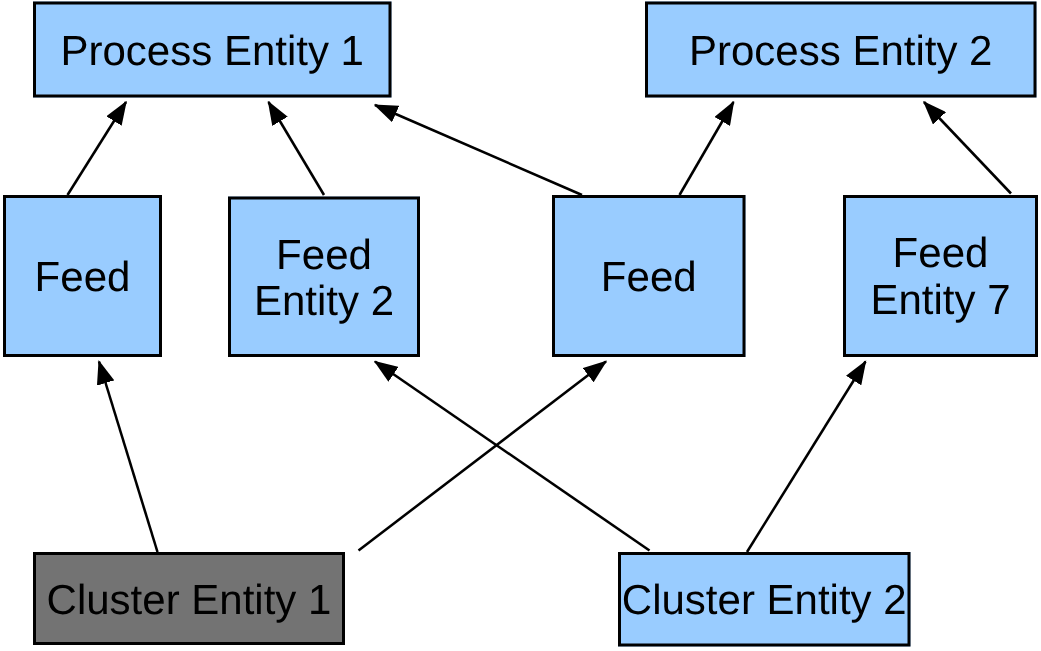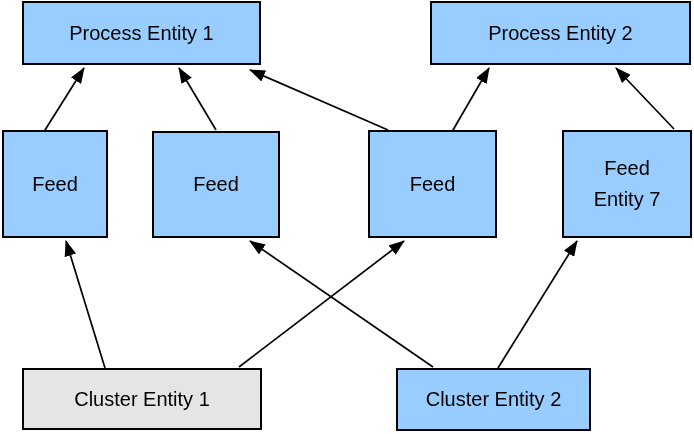--- a/index.html
+++ b/index.html
@@ -24,21 +24,21 @@
   }
   .node {
     position: absolute;
     box-sizing: border-box;
     border: 2px solid #000000;
     display: flex;
     flex-direction: column;
     justify-content: center;
     align-items: center;
     text-align: center;
-    font-size: 20px;
+    font-size: 28px;
     line-height: 31px;
     color: #000000;
     white-space: nowrap;
   }
 </style>
 </head>
 <body>
 
 <div class="canvas" style="background: rgb(255, 255, 255);">
   <svg class="edge-layer" width="694" height="434" viewBox="0 0 694 434" xmlns="http://www.w3.org/2000/svg">
@@ -64,28 +64,29 @@
         <div class="node-line">Process Entity 1</div>
       </div>
       <div class="node" style="left: 412px; top: 1px; width: 261px; height: 64px; background: rgb(153, 204, 255); border-color: rgb(0, 0, 0); margin-left: 18px;">
         <div class="node-line">Process Entity 2</div>
       </div>
       <div class="node" style="left: 2px; top: 130px; width: 106px; height: 108px; background: rgb(153, 204, 255); border-color: rgb(0, 0, 0);">
         <div class="node-line">Feed</div>
       </div>
       <div class="node" style="left: 152px; top: 131px; width: 128px; height: 107px; background: rgb(153, 204, 255); border-color: rgb(0, 0, 0);">
         <div class="node-line">Feed</div>
+        <div class="node-line">Entity 2</div>
       </div>
       <div class="node" style="left: 368px; top: 130px; width: 129px; height: 108px; background: rgb(153, 204, 255); border-color: rgb(0, 0, 0);">
         <div class="node-line">Feed</div>
       </div>
       <div class="node" style="left: 562px; top: 130px; width: 130px; height: 108px; background: rgb(153, 204, 255); border-color: rgb(0, 0, 0);">
         <div class="node-line">Feed</div>
         <div class="node-line">Entity 7</div>
       </div>
-      <div class="node" style="left: 22px; top: 368px; width: 240px; height: 62px; background: #e5e5e5; border-color: rgb(0, 0, 0); justify-content: center;">
+      <div class="node" style="left: 22px; top: 368px; width: 208px; height: 62px; background: #737373; border-color: rgb(0, 0, 0); justify-content: center;">
         <div class="node-line">Cluster Entity 1</div>
       </div>
-      <div class="node" style="left: 396px; top: 368px; width: 195px; height: 63px; background: rgb(153, 204, 255); border-color: rgb(0, 0, 0);">
+      <div class="node" style="left: 412px; top: 368px; width: 195px; height: 63px; background: rgb(153, 204, 255); border-color: rgb(0, 0, 0);">
         <div class="node-line">Cluster Entity 2</div>
       </div>
     </div>
 </div>
 
 </body></html>

